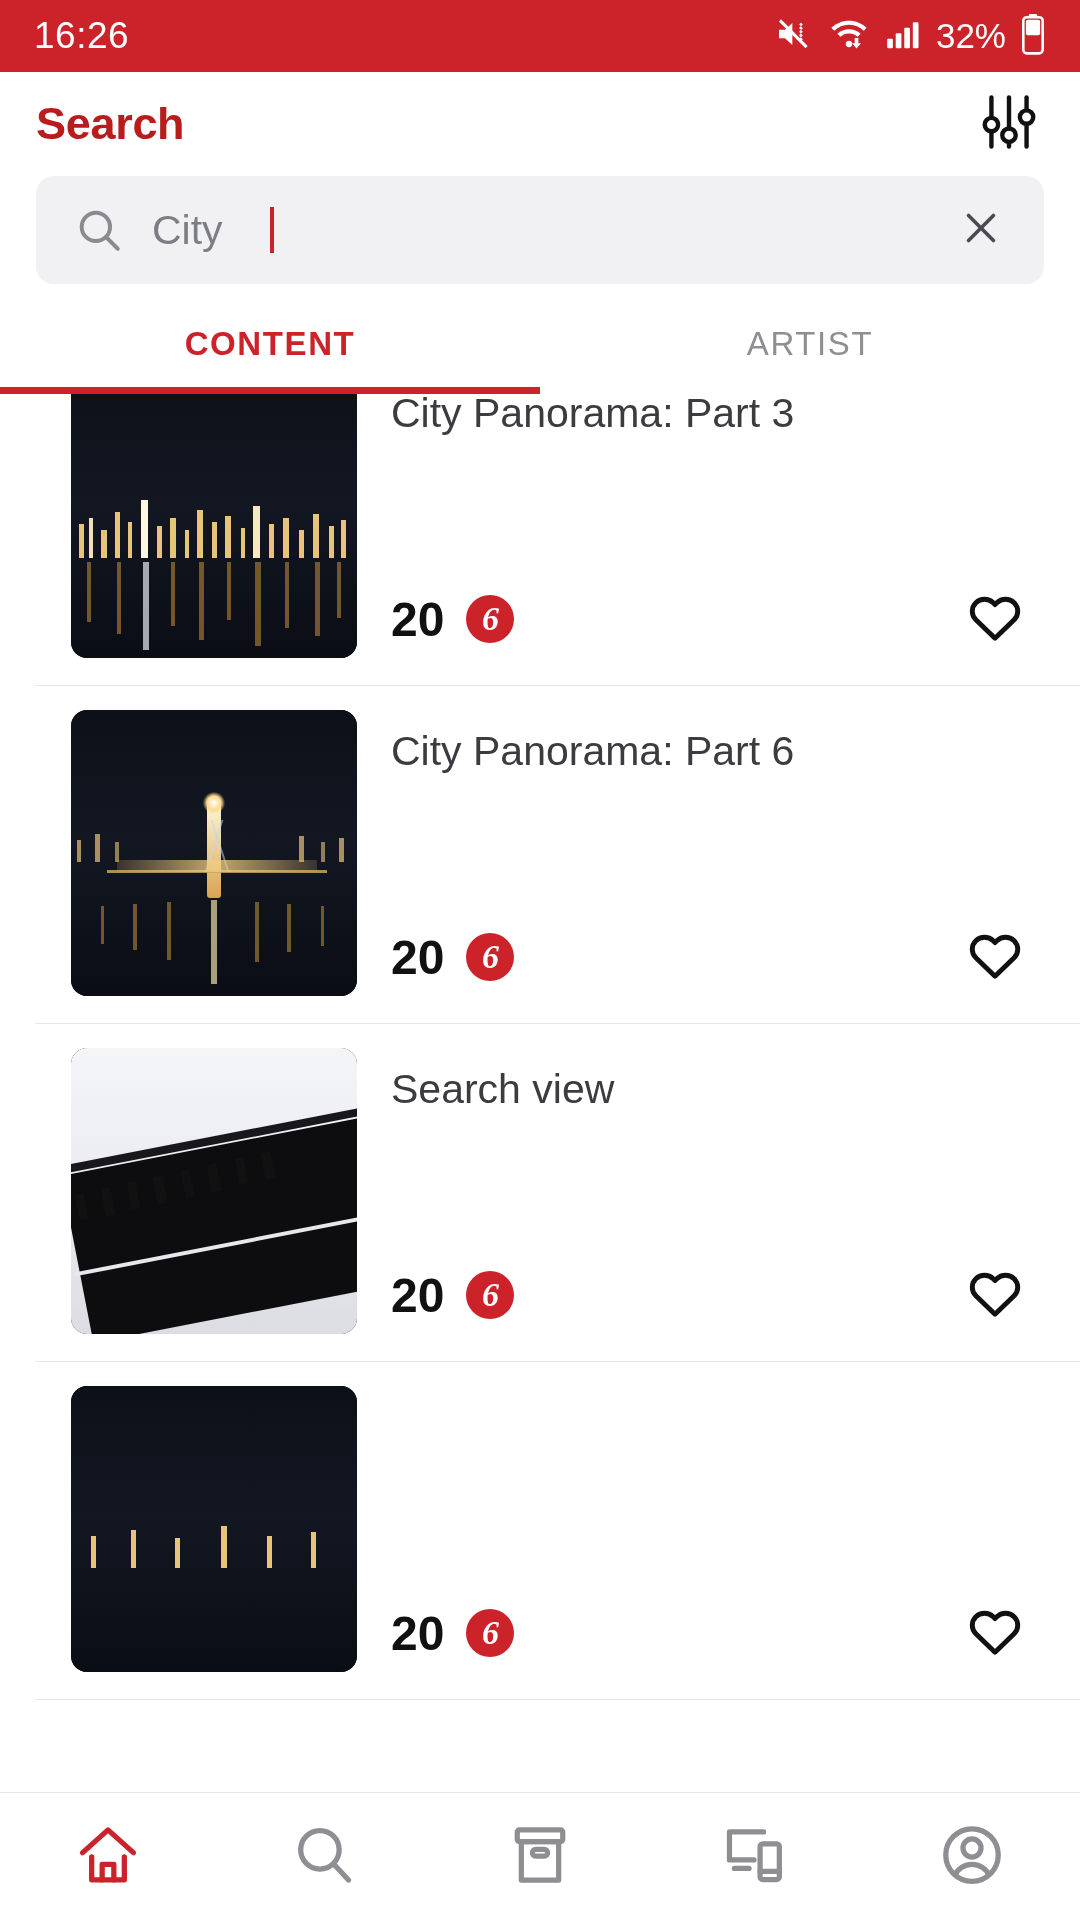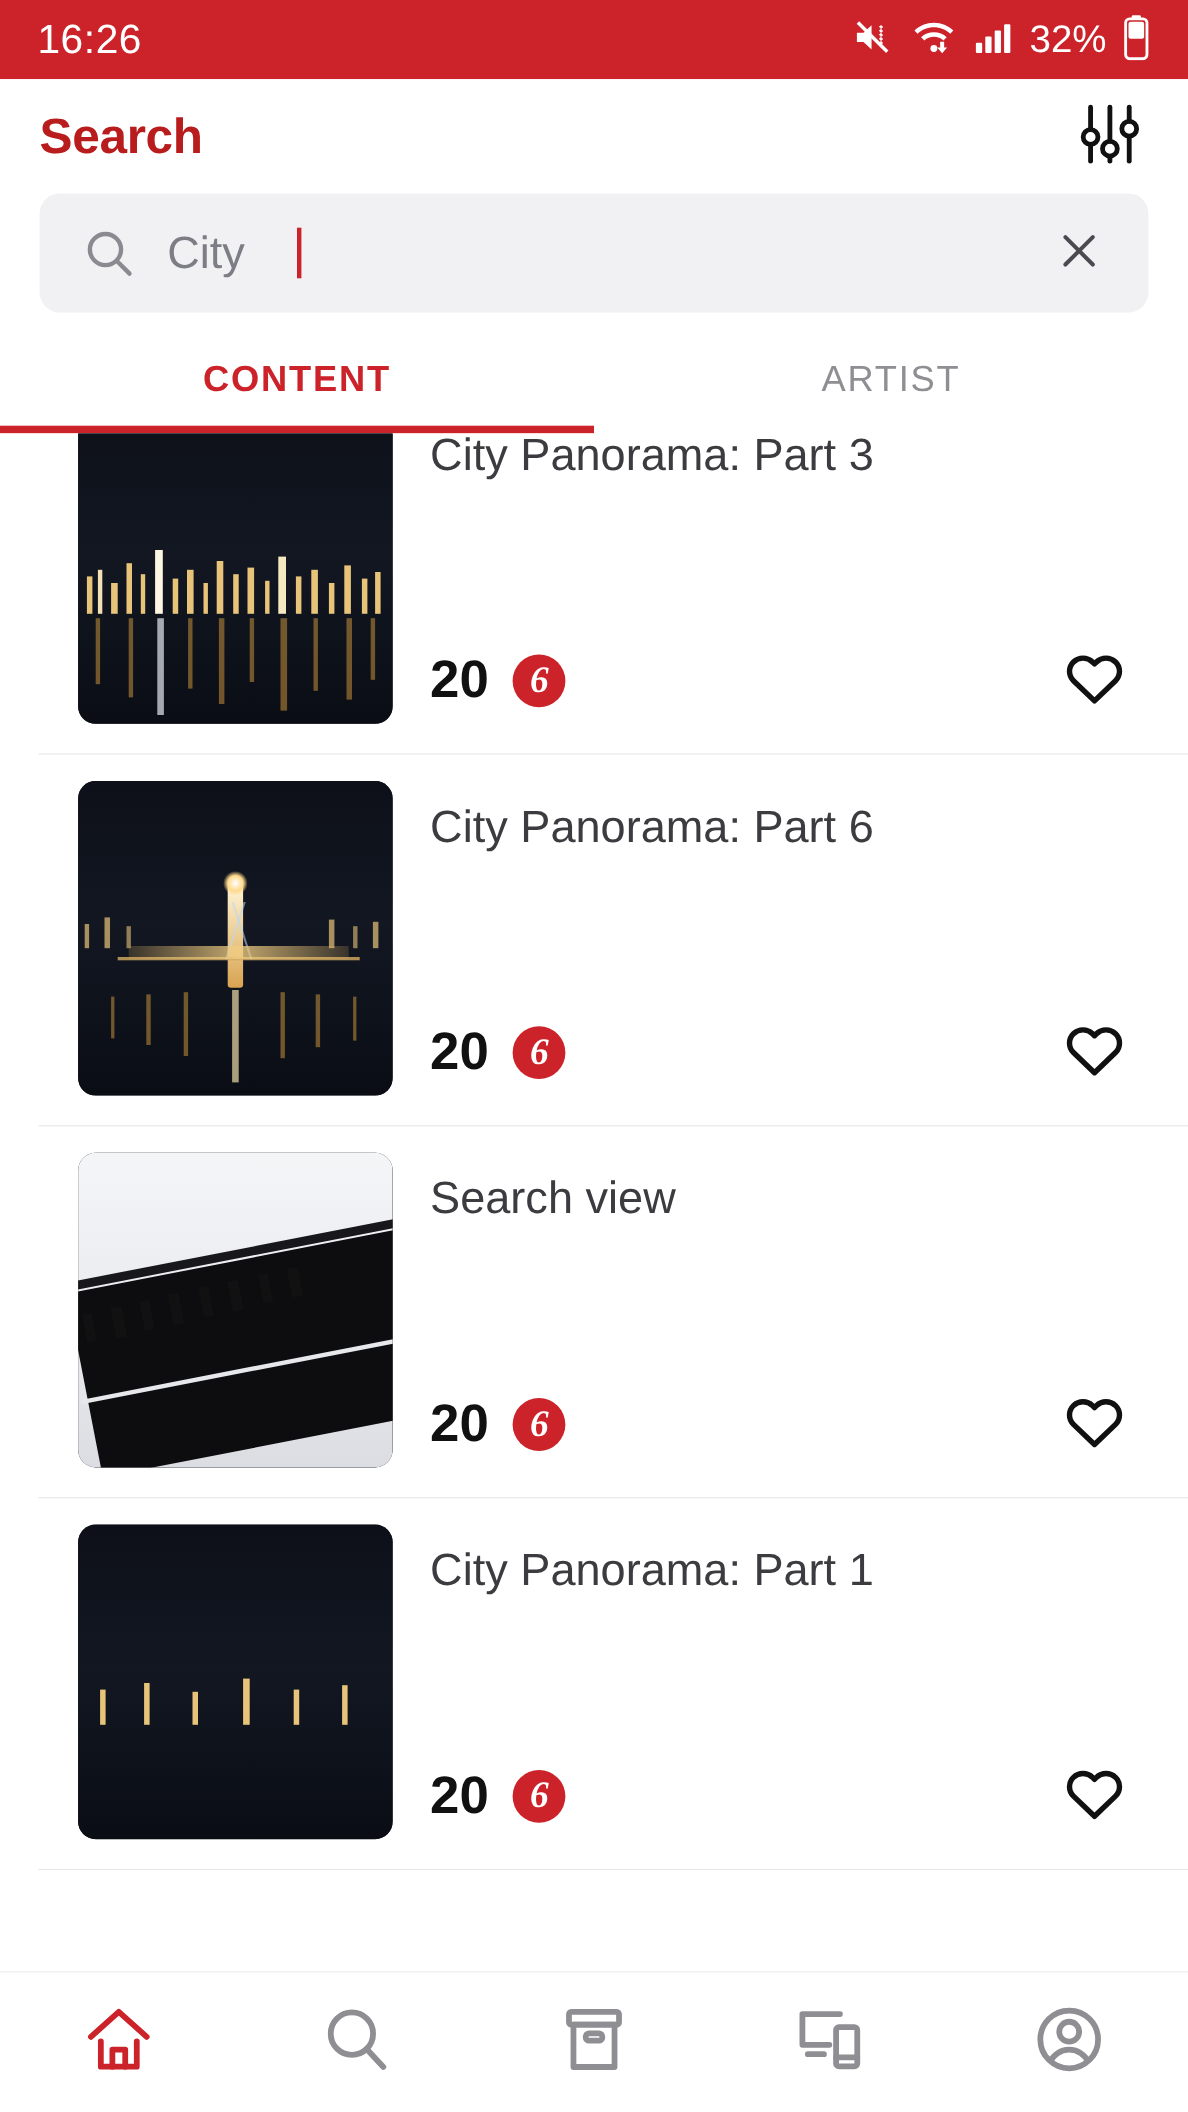--- a/index.html
+++ b/index.html
@@ -320,21 +320,20 @@
           <div class="art sky-night">
             <div class="win" style="left:20px; top:150px; width:5px; height:32px;"></div>
             <div class="win" style="left:60px; top:144px; width:5px; height:38px;"></div>
             <div class="win" style="left:104px;top:152px; width:5px; height:30px;"></div>
             <div class="win" style="left:150px;top:140px; width:6px; height:42px;"></div>
             <div class="win" style="left:196px;top:150px; width:5px; height:32px;"></div>
             <div class="win" style="left:240px;top:146px; width:5px; height:36px;"></div>
           </div>
         </div>
         <div class="row-body">
-          <div class="row-title">City Panorama: Part 1</div>
           <div class="row-foot">
             <span class="price">20</span>
             <span class="coin">6</span>
             <span class="heart">
               <span>
                 <svg width="62" height="62" viewBox="0 0 24 24" fill="none" stroke="#111" stroke-width="1.9" stroke-linejoin="round">
                   <path d="M12 20.2l-7.4-7.1a4.6 4.6 0 0 1 0-6.6 4.8 4.8 0 0 1 6.7 0l.7.7.7-.7a4.8 4.8 0 0 1 6.7 0 4.6 4.6 0 0 1 0 6.6z"></path>
                 </svg>
               </span>
             </span>

